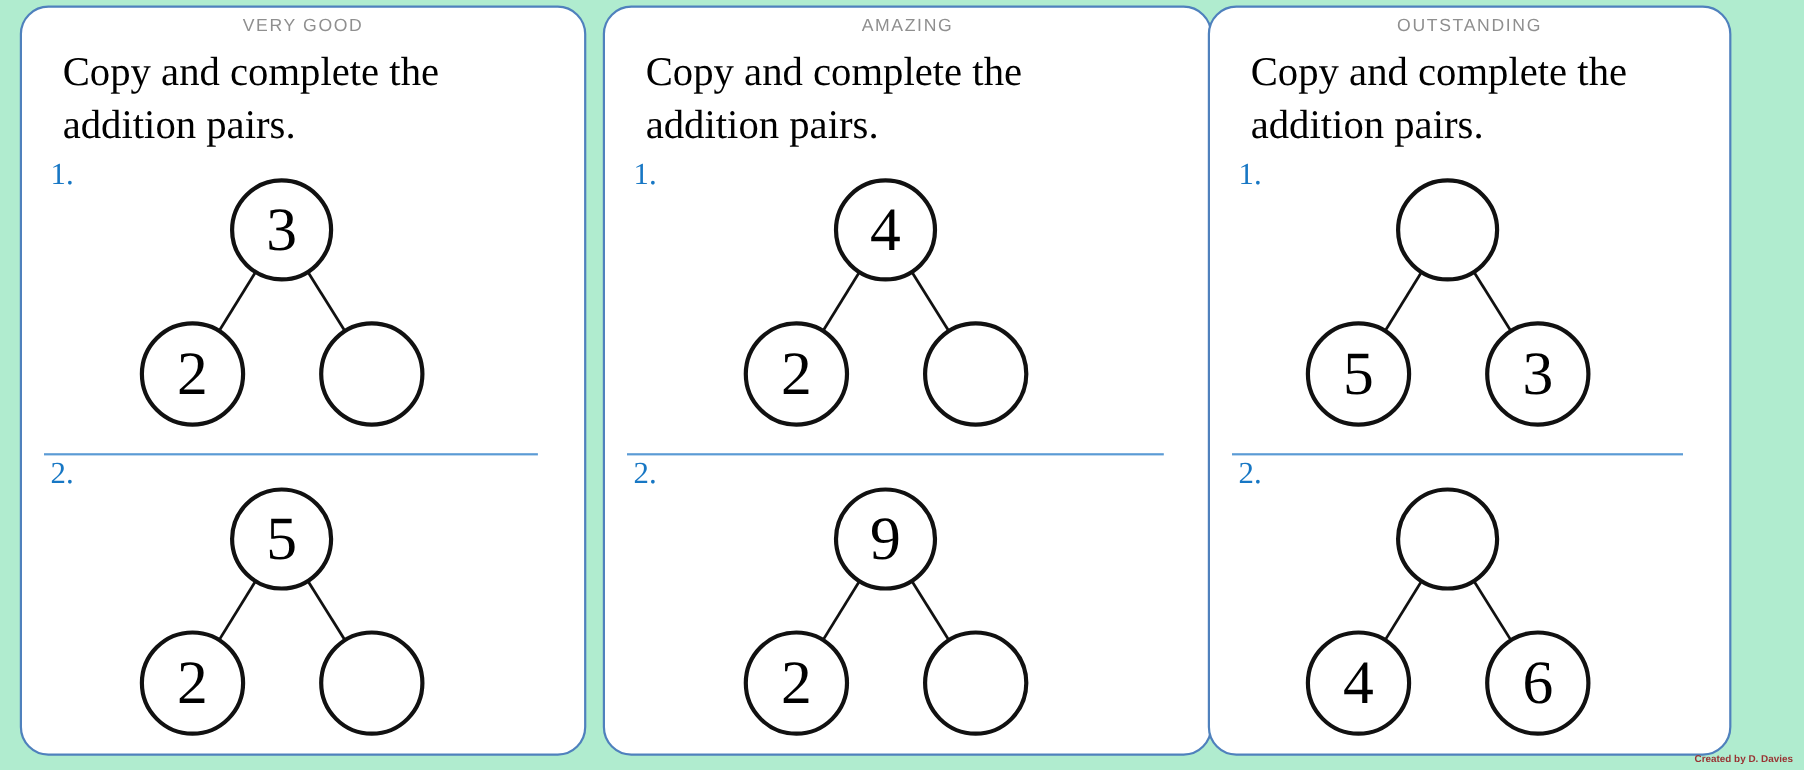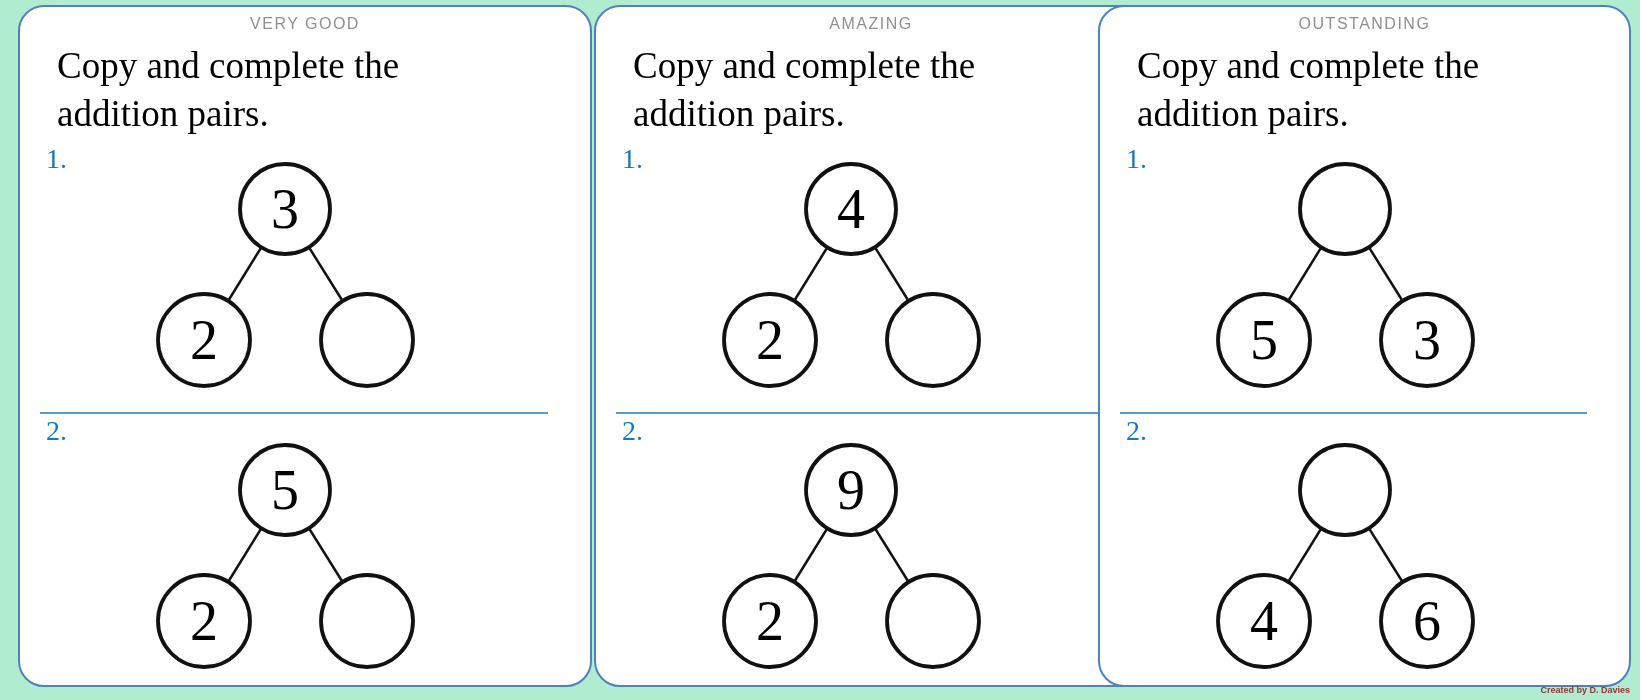--- a/index.html
+++ b/index.html
@@ -12,23 +12,23 @@
     overflow: hidden;
     font-family: "Liberation Sans", sans-serif;
   }
   .card {
     position: absolute; top: 5px; height: 682px;
     background: #ffffff;
     border: 2px solid #4F81BD;
     border-radius: 26px;
     box-sizing: border-box;
   }
-  .card1 { left: 18px;   width: 574px; }
-  .card2 { left: 594px;  width: 554px; }
-  .card3 { left: 1098px; width: 533px; }
+  .card1 { left: 18px;   width: 515px; }
+  .card2 { left: 548px;  width: 554px; }
+  .card3 { left: 1098px; width: 476px; }
   .badge {
     position: absolute; top: 8px; left: 0; right: 0;
     text-align: center;
     font-size: 16px; letter-spacing: 1.5px;
     color: #8F8F8F;
   }
   .title {
     position: absolute; top: 20px; left: 22px; width: 462px;
     margin: 15px;
     font-family: "Liberation Serif", serif;

